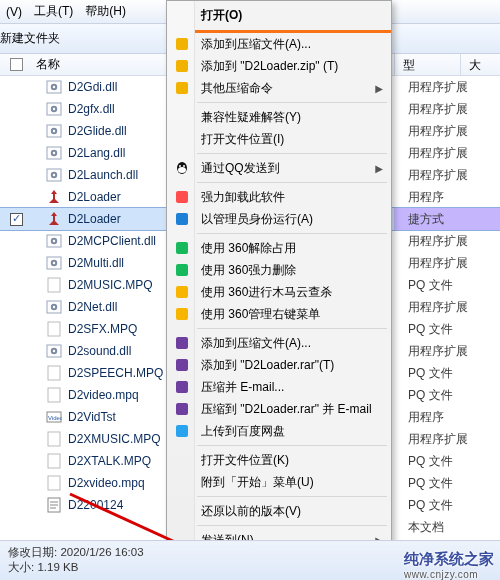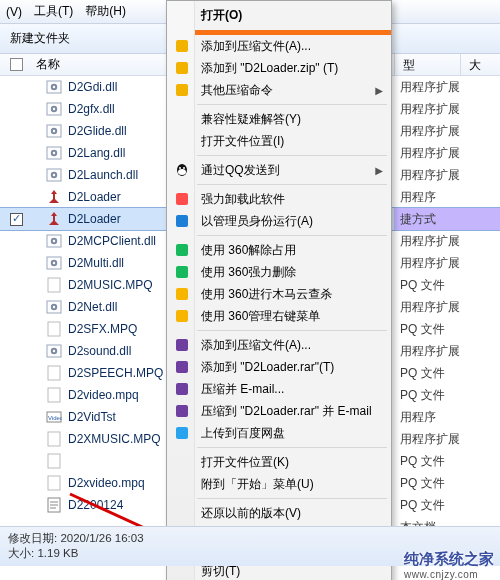--- a/index.html
+++ b/index.html
@@ -1,44 +1,44 @@
 <!DOCTYPE html>
 <html><head>
 <meta charset="utf-8">
 <style>
   * { box-sizing: border-box; margin: 0; padding: 0; font-family: "Microsoft YaHei", "SimSun", sans-serif; }
   body { width: 500px; height: 580px; background: #fff; font-size: 12px; color: #000; position: relative; overflow: hidden; }
   .topbar { height: 24px; display: flex; align-items: center; padding-left: 6px; background: linear-gradient(#fefefe,#e8eff9); border-bottom:1px solid #c8d2e3; }
   .topbar span { margin-right: 12px; }
-  .toolbar { height: 30px; background: linear-gradient(#f5f9ff,#e2ecf9); border-bottom:1px solid #c8d2e3; display:flex; align-items:center; padding-left:10px; }
+  .toolbar { height: 30px; background: linear-gradient(#f5f9ff,#e2ecf9); border-bottom:1px solid #c8d2e3; display:flex; align-items:center; }
   .toolbar .btn { font-size:12px; }
   .columnhdr { height:22px; background:linear-gradient(#fbfcfe,#eef3fb); border-bottom:1px solid #d4dcea; display:flex; align-items:center; padding-left:36px; position:relative; }
   .columnhdr .chk { position:absolute; left:10px; width:13px; height:13px; border:1px solid #888; background:#fff; }
   .cols2 { position:absolute; left:394px; top:0; height:22px; display:flex; align-items:center; border-left:1px solid #d4dcea; padding-left:8px; }
   .cols3 { position:absolute; left:460px; top:0; height:22px; display:flex; align-items:center; border-left:1px solid #d4dcea; padding-left:8px; width:40px; overflow:hidden; white-space:nowrap;}
   .filelist { position:absolute; left:0; right:0; top:76px; bottom:40px; overflow:hidden; }
   .row { height:22px; display:flex; align-items:center; padding-left:46px; position:relative; }
   .row .icon { width:16px; height:16px; margin-right:6px; flex:0 0 16px; }
   .row .label { color:#0a2b5b; white-space:nowrap; }
   .row.sel { background:#cfe4fb; outline:1px solid #8faee0; }
   .row.sel .chk2 { position:absolute; left:10px; width:13px; height:13px; border:1px solid #555; background:#fff; }
   .row.sel .chk2::after { content:"✓"; font-size:11px; color:#2a5ca8; position:absolute; left:1px; top:-2px; }
   .typecol { position:absolute; left:394px; top:76px; width:106px; }
-  .trow { height:22px; display:flex; align-items:center; padding-left:6px; color:#3b3b3b; white-space:nowrap; overflow:hidden; }
+  .trow { height:22px; display:flex; align-items:center; padding-left:14px; color:#3b3b3b; white-space:nowrap; overflow:hidden; }
   .trow.sel { background:#c4b5fd; }
   
   .menu { position:absolute; left:166px; top:0; width:226px; background:#f3f3f3; border:1px solid #a6a6a6; box-shadow:3px 3px 6px rgba(0,0,0,.25); }
-  .mhdr { font-weight:bold; padding:6px 8px 6px 34px; border-bottom:5px solid #f97316; }
+  .mhdr { font-weight:bold; padding:6px 8px 6px 34px; border-bottom:3px solid #f97316; }
   .mitem { height:22px; display:flex; align-items:center; padding-left:34px; position:relative; }
   .mitem .micon { position:absolute; left:6px; width:18px; height:18px; display:flex; align-items:center; justify-content:center; }
   .mitem .arrow { position:absolute; right:8px; font-size:10px; color:#555; }
   .msep { height:1px; background:#d7d7d7; margin:3px 4px 3px 30px; }
   .gutter { position:absolute; left:0; top:0; bottom:0; width:28px; background:linear-gradient(#f7f7f7,#eee); border-right:1px solid #e3e3e3; }
   
-  .status { position:absolute; left:0; right:0; bottom:14px; height:40px; background:linear-gradient(#eef3fb,#dde9f9); border-top:1px solid #c8d2e3; padding:4px 8px; font-size:12px; color:#333; }
+  .status { position:absolute; left:0; right:0; bottom:0; height:40px; background:linear-gradient(#eef3fb,#dde9f9); border-top:1px solid #c8d2e3; padding:4px 8px; font-size:12px; color:#333; }
   .status .l1 { font-size:11.5px; }
   
   .arrowline { position:absolute; pointer-events:none; }
   
   .wm { position:absolute; right:6px; bottom:0; color:#3a4fa0; font-size:15px; font-weight:bold; text-shadow:0 0 3px #fff,0 0 3px #fff; }
   .wm small { display:block; font-size:10px; font-weight:normal; color:#555; letter-spacing:.5px; }
 </style>
 </head>
 <body>
 
@@ -179,20 +179,21 @@
     <div class="row">
       <span class="icon"><svg viewBox="0 0 16 16">
           <rect x="2" y="1" width="12" height="14" fill="#fff" stroke="#bbb"></rect>
         </svg></span>
       <span class="label">D2XMUSIC.MPQ</span>
     </div>
     <div class="row">
       <span class="icon"><svg viewBox="0 0 16 16">
           <rect x="2" y="1" width="12" height="14" fill="#fff" stroke="#bbb"></rect>
         </svg></span>
+      <span class="label">D2XTALK.MPQ</span>
     </div>
     <div class="row">
       <span class="icon"><svg viewBox="0 0 16 16">
           <rect x="2" y="1" width="12" height="14" fill="#fff" stroke="#bbb"></rect>
         </svg></span>
       <span class="label">D2xvideo.mpq</span>
     </div>
     <div class="row">
       <span class="icon"><svg viewBox="0 0 16 16">
           <rect x="2" y="1" width="12" height="14" fill="#fff" stroke="#888"></rect>

